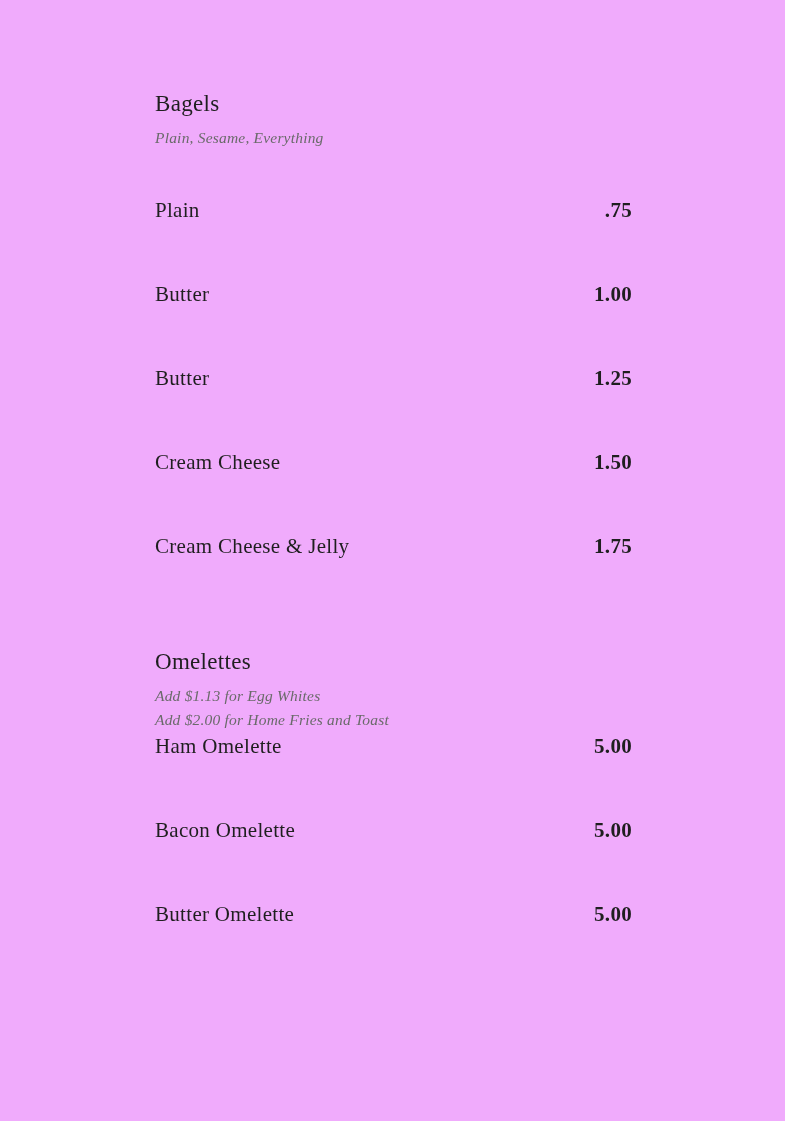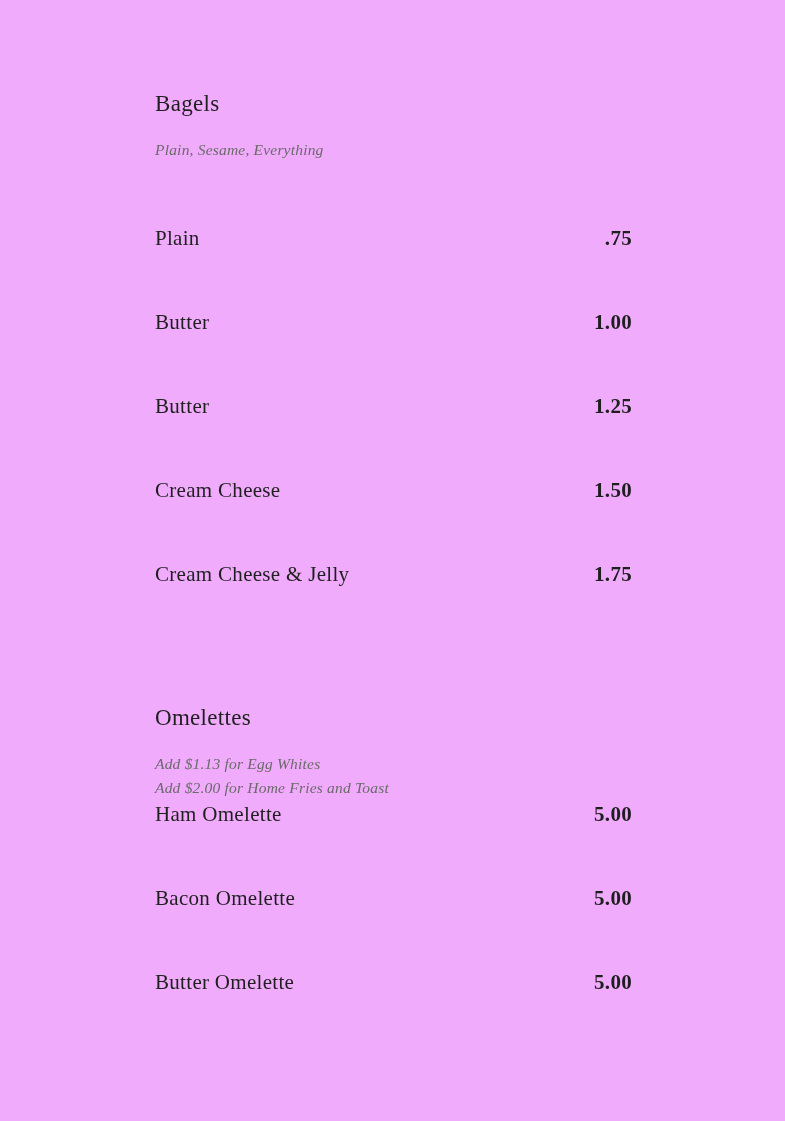--- a/index.html
+++ b/index.html
@@ -25,40 +25,40 @@
   .section-title {
     font-size: 23px;
     line-height: 28px;
     letter-spacing: 0.3px;
     color: #1f1f1f;
   }
   .section-title.first {
     margin-top: 90px;
   }
   .section-title.second {
-    margin-top: 116px;
+    margin-top: 88px;
   }
   .section-notes {
-    margin-top: 20px;
+    margin-top: 8px;
   }
   .note-line {
     font-style: italic;
     font-size: 15.5px;
     line-height: 24px;
     letter-spacing: 0.2px;
     color: #6a6a6a;
   }
   .item-row {
     display: flex;
     justify-content: space-between;
     align-items: baseline;
     line-height: 28px;
   }
   .item-row.row-first {
-    margin-top: 62px;
+    margin-top: 46px;
   }
   .item-row + .item-row {
     margin-top: 56px;
   }
   .item-name {
     font-size: 21px;
     letter-spacing: 0.3px;
     color: #1f1f1f;
   }
   .item-price {

